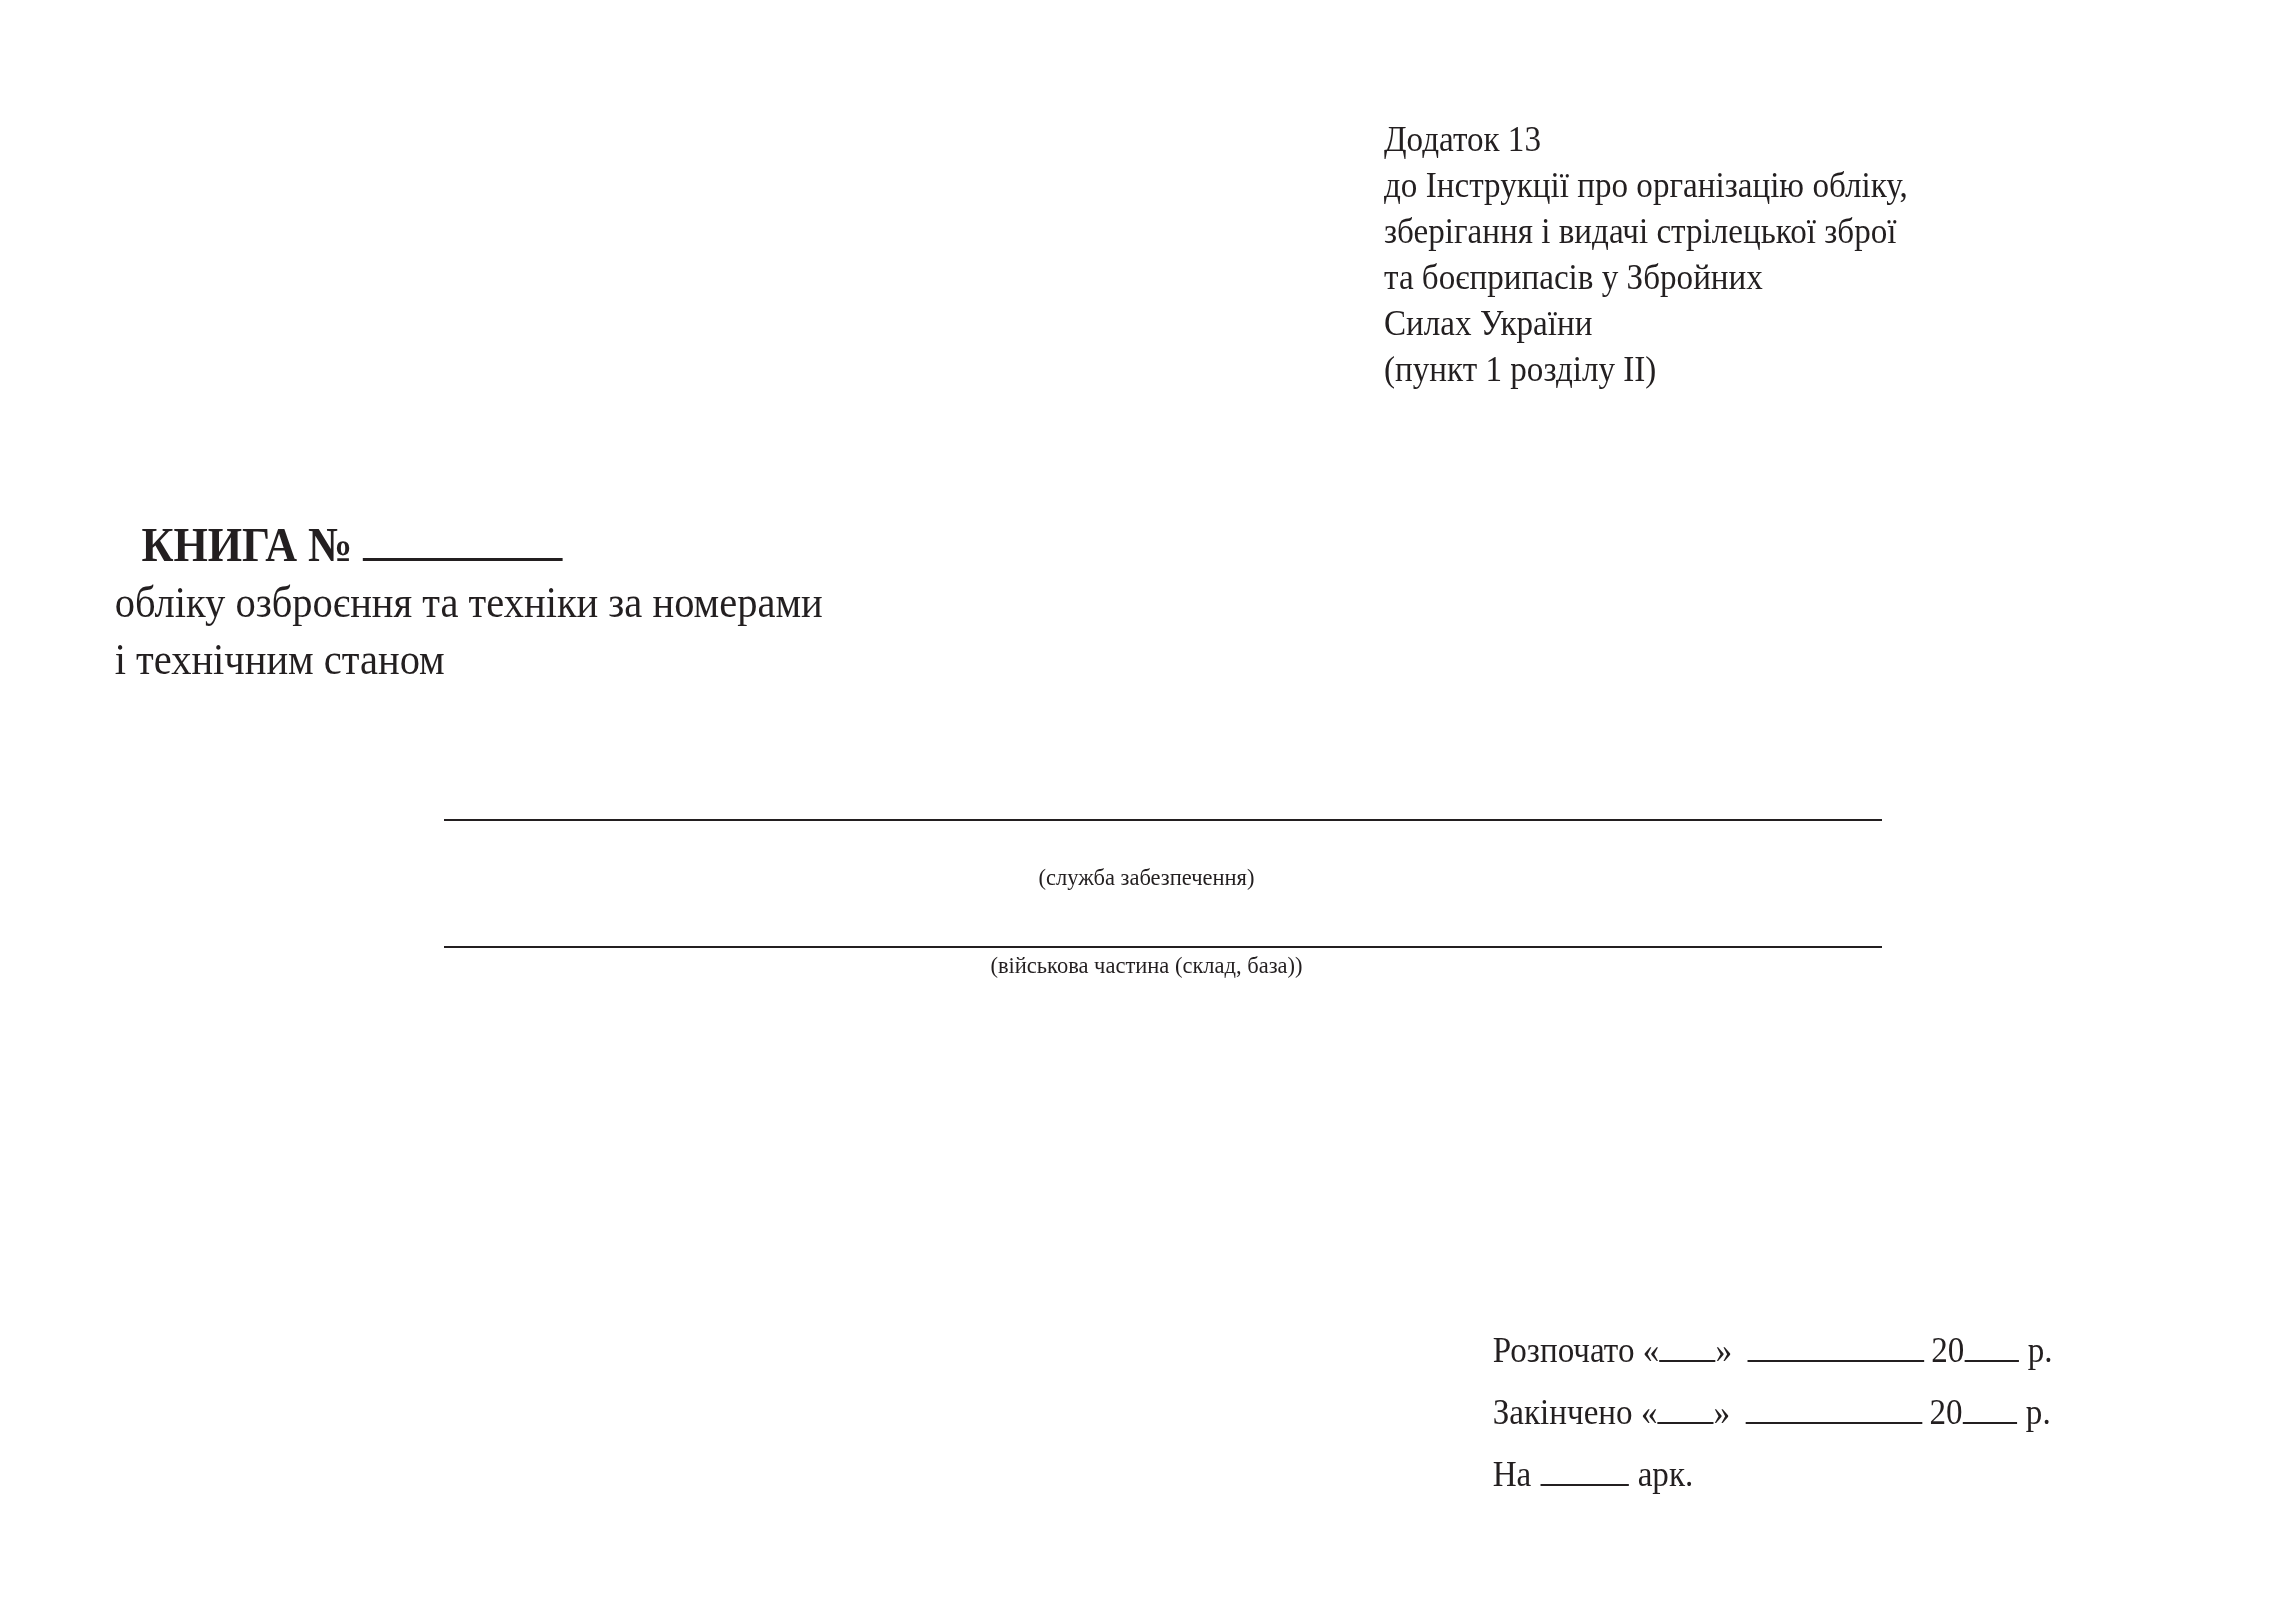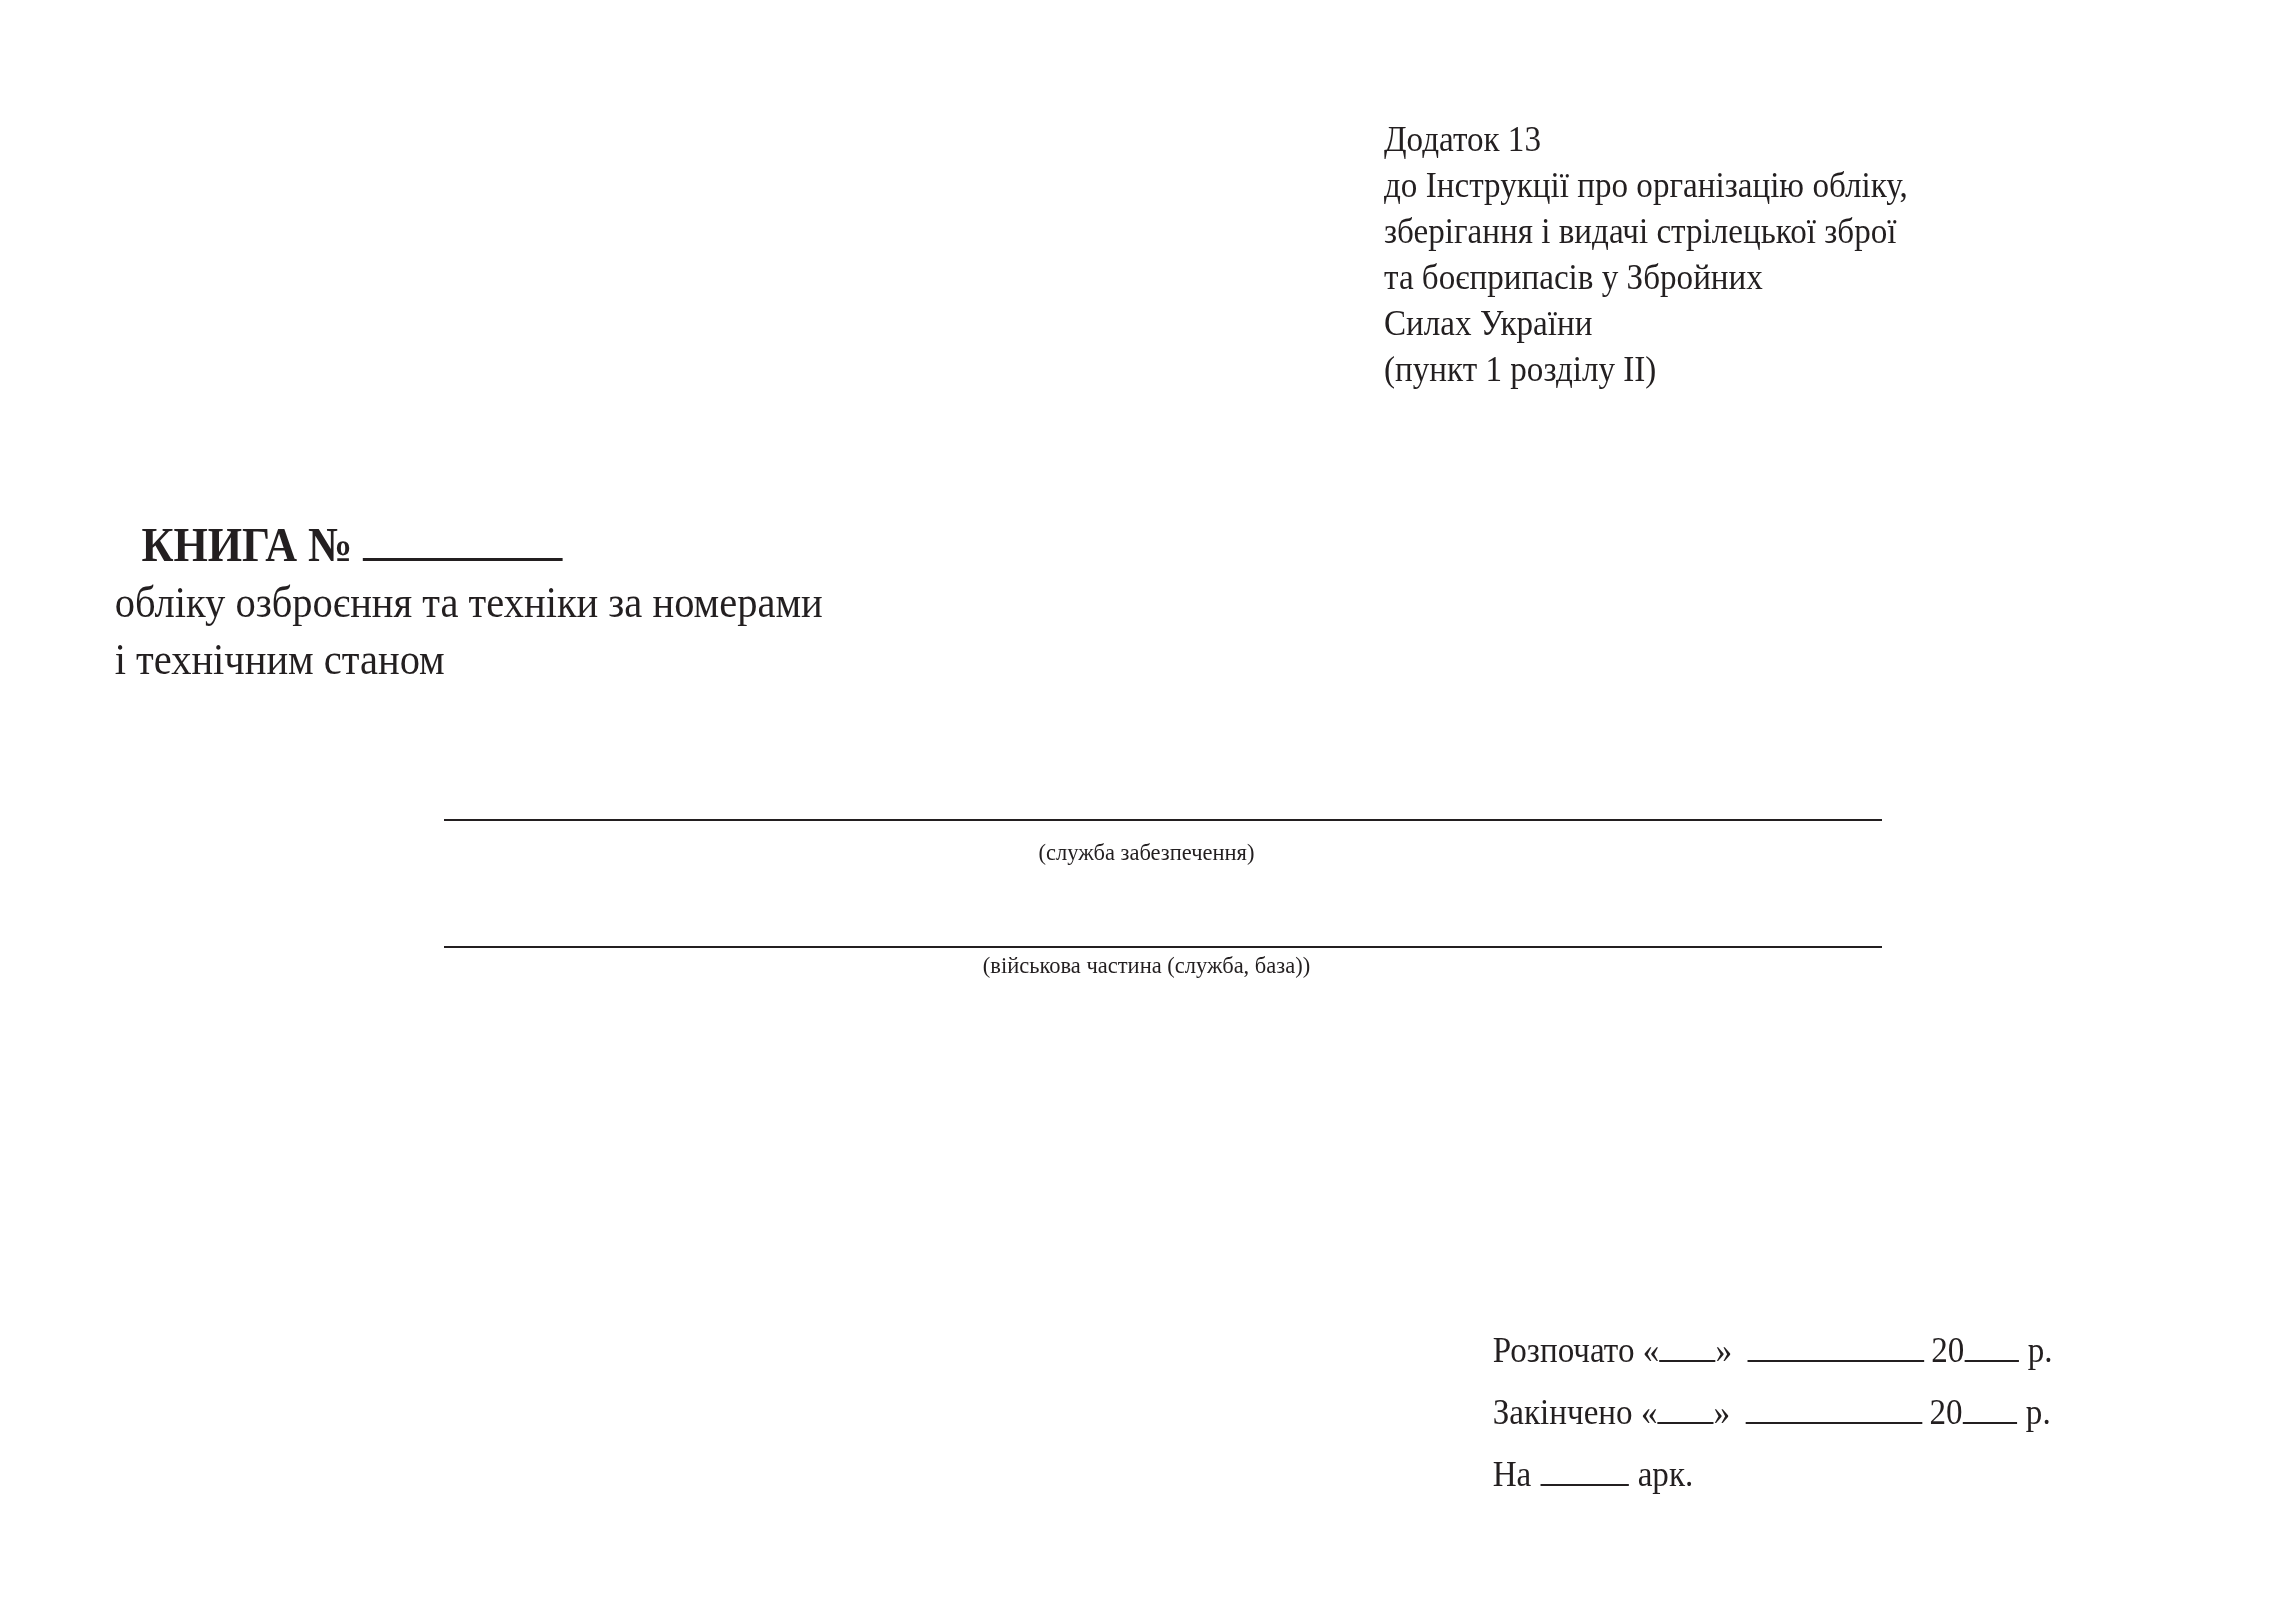--- a/index.html
+++ b/index.html
@@ -117,24 +117,24 @@
 
 <div class="title-block">
   <div class="book-title">
     <span>КНИГА №</span><span class="num-blank"></span>
   </div>
   <span class="subtitle">обліку озброєння та техніки за номерами</span>
   <span class="subtitle">і технічним станом</span>
 </div>
 
 <div class="field-line" style="top:819px;"></div>
-<div class="field-caption" style="top:839px;text-align:center;">(служба забезпечення)</div>
+<div class="field-caption" style="top:864px;text-align:center;">(служба забезпечення)</div>
 
 <div class="field-line" style="top:946px;"></div>
-<div class="field-caption" style="top:952px;">(військова частина (служба, база))</div>
+<div class="field-caption" style="top:952px;">(військова частина (склад, база))</div>
 
 <div class="dates">
   <span class="row">
     <span>Розпочато</span>
     <span>«</span><span class="blank day"></span><span>»</span>
     <span class="blank month"></span><span>20</span><span class="blank year"></span><span>р.</span>
   </span>
   <span class="row">
     <span>Закінчено</span>
     <span>«</span><span class="blank day"></span><span>»</span>

